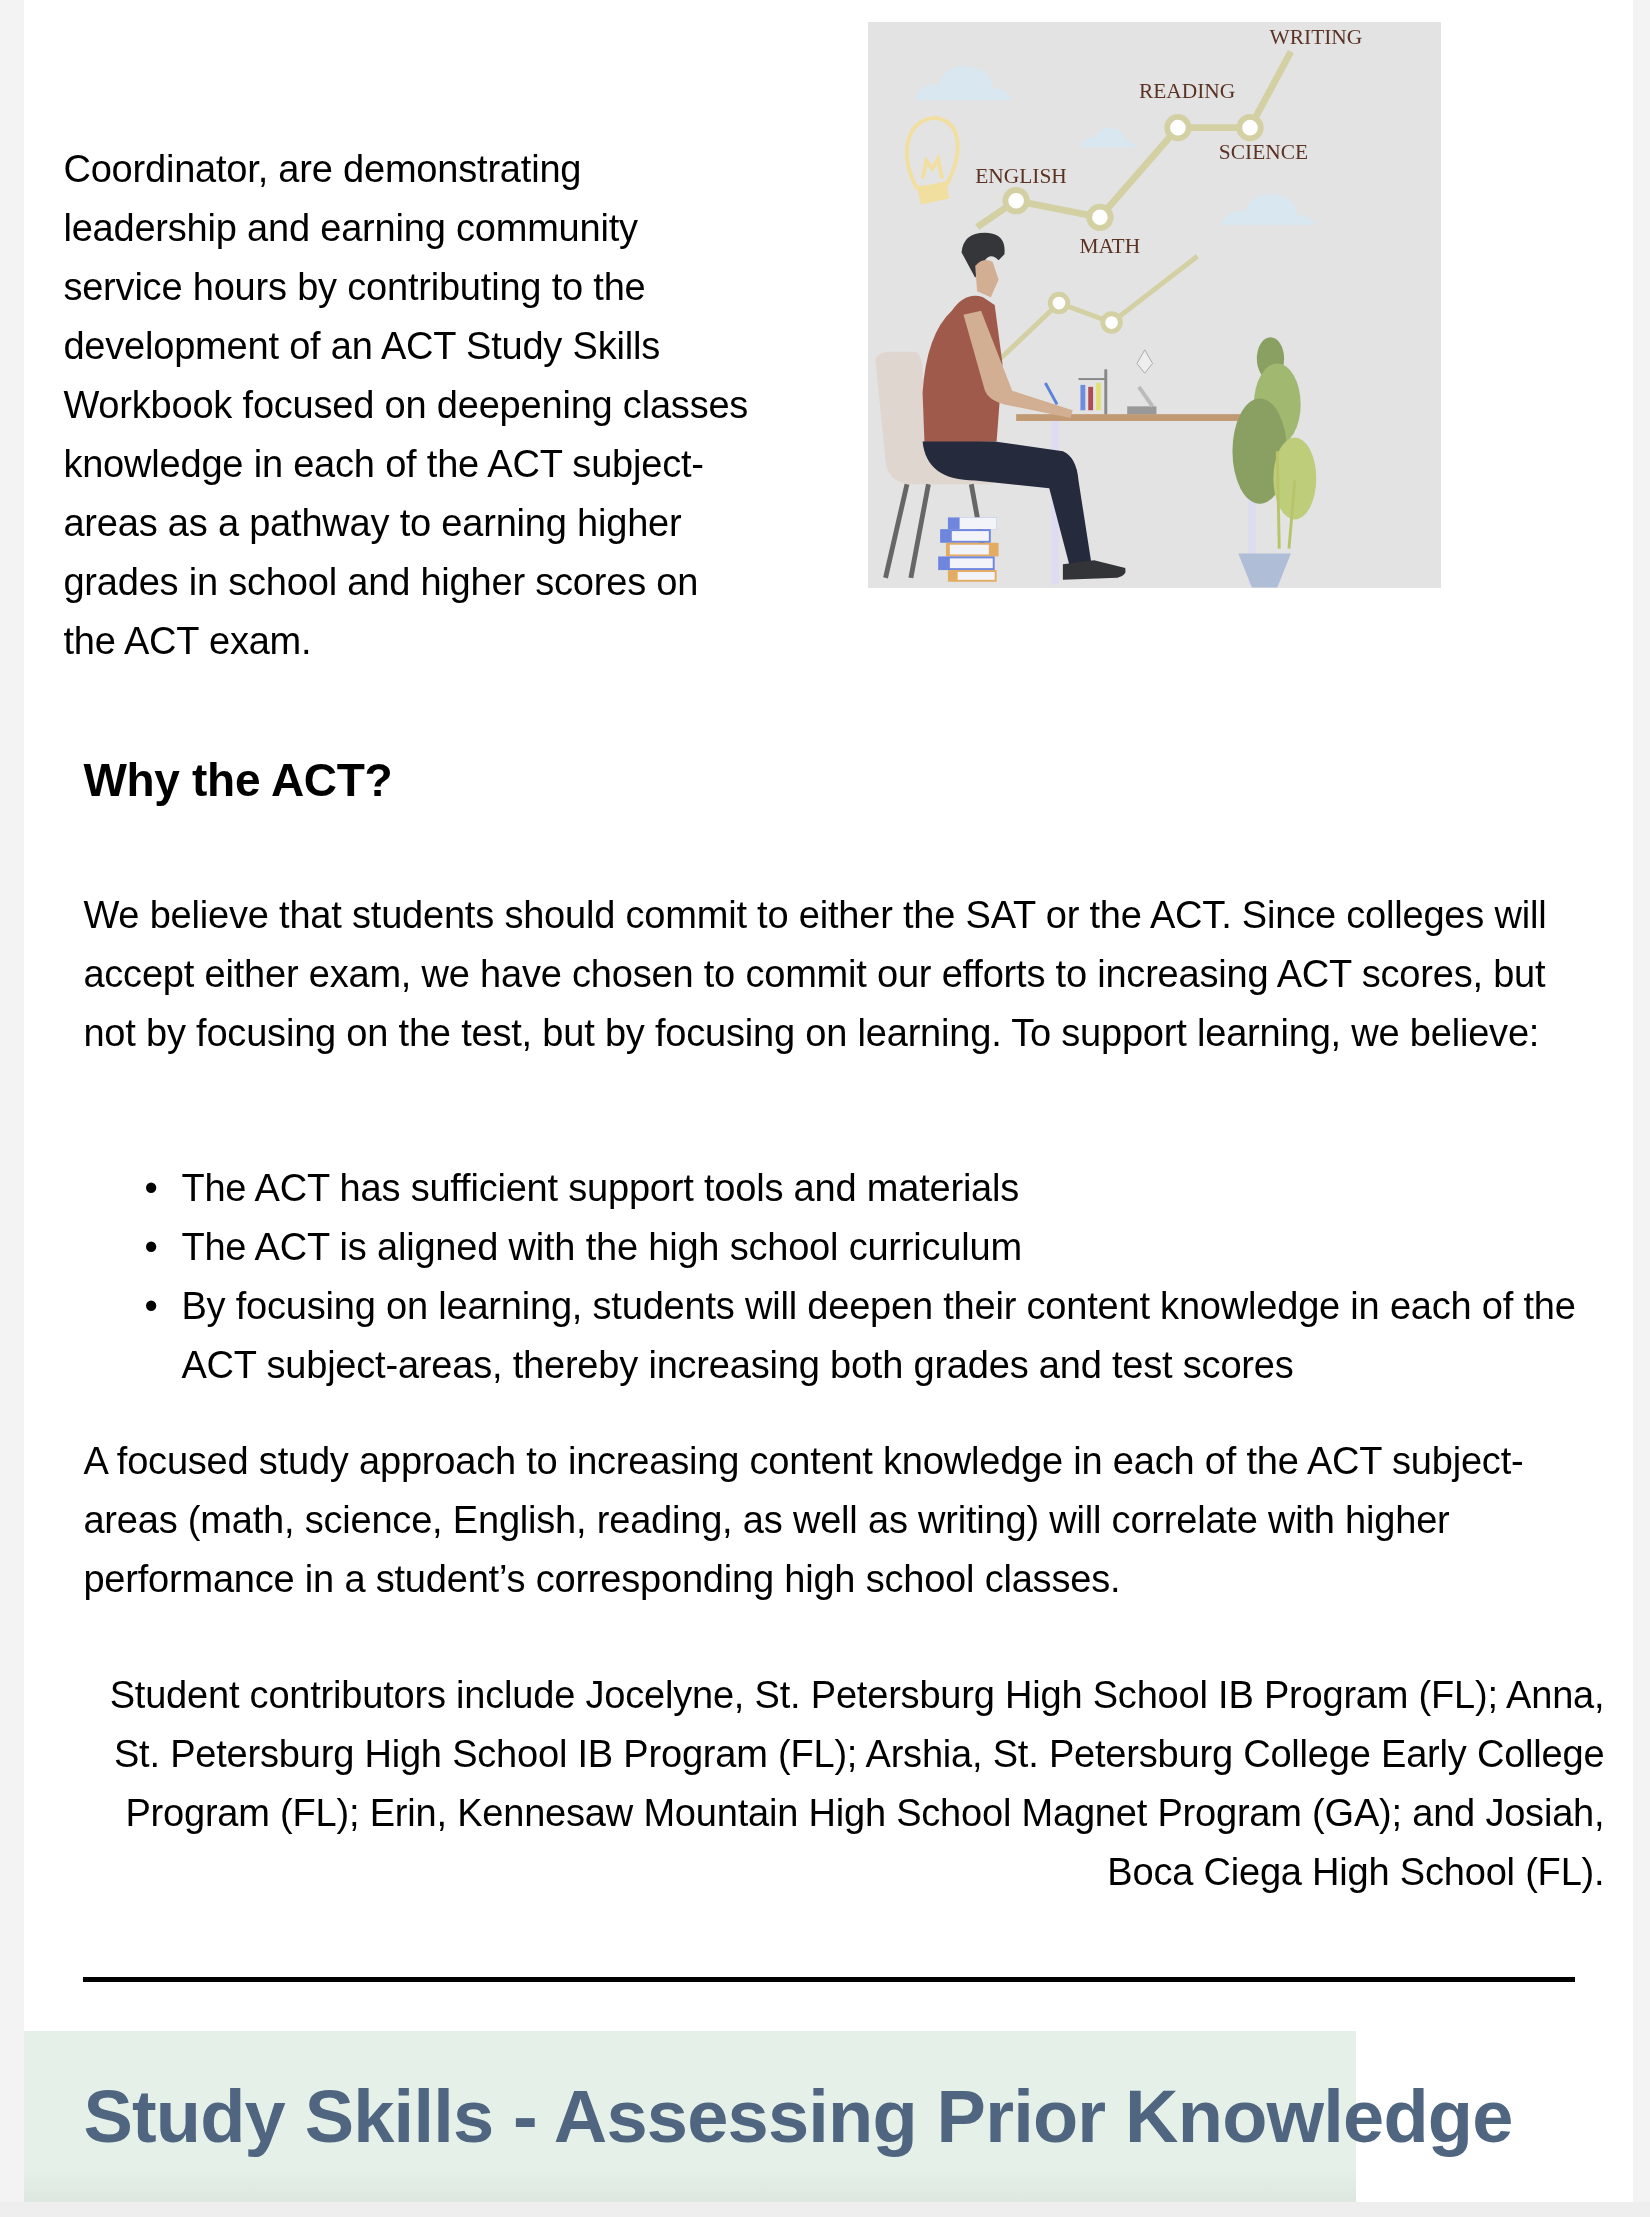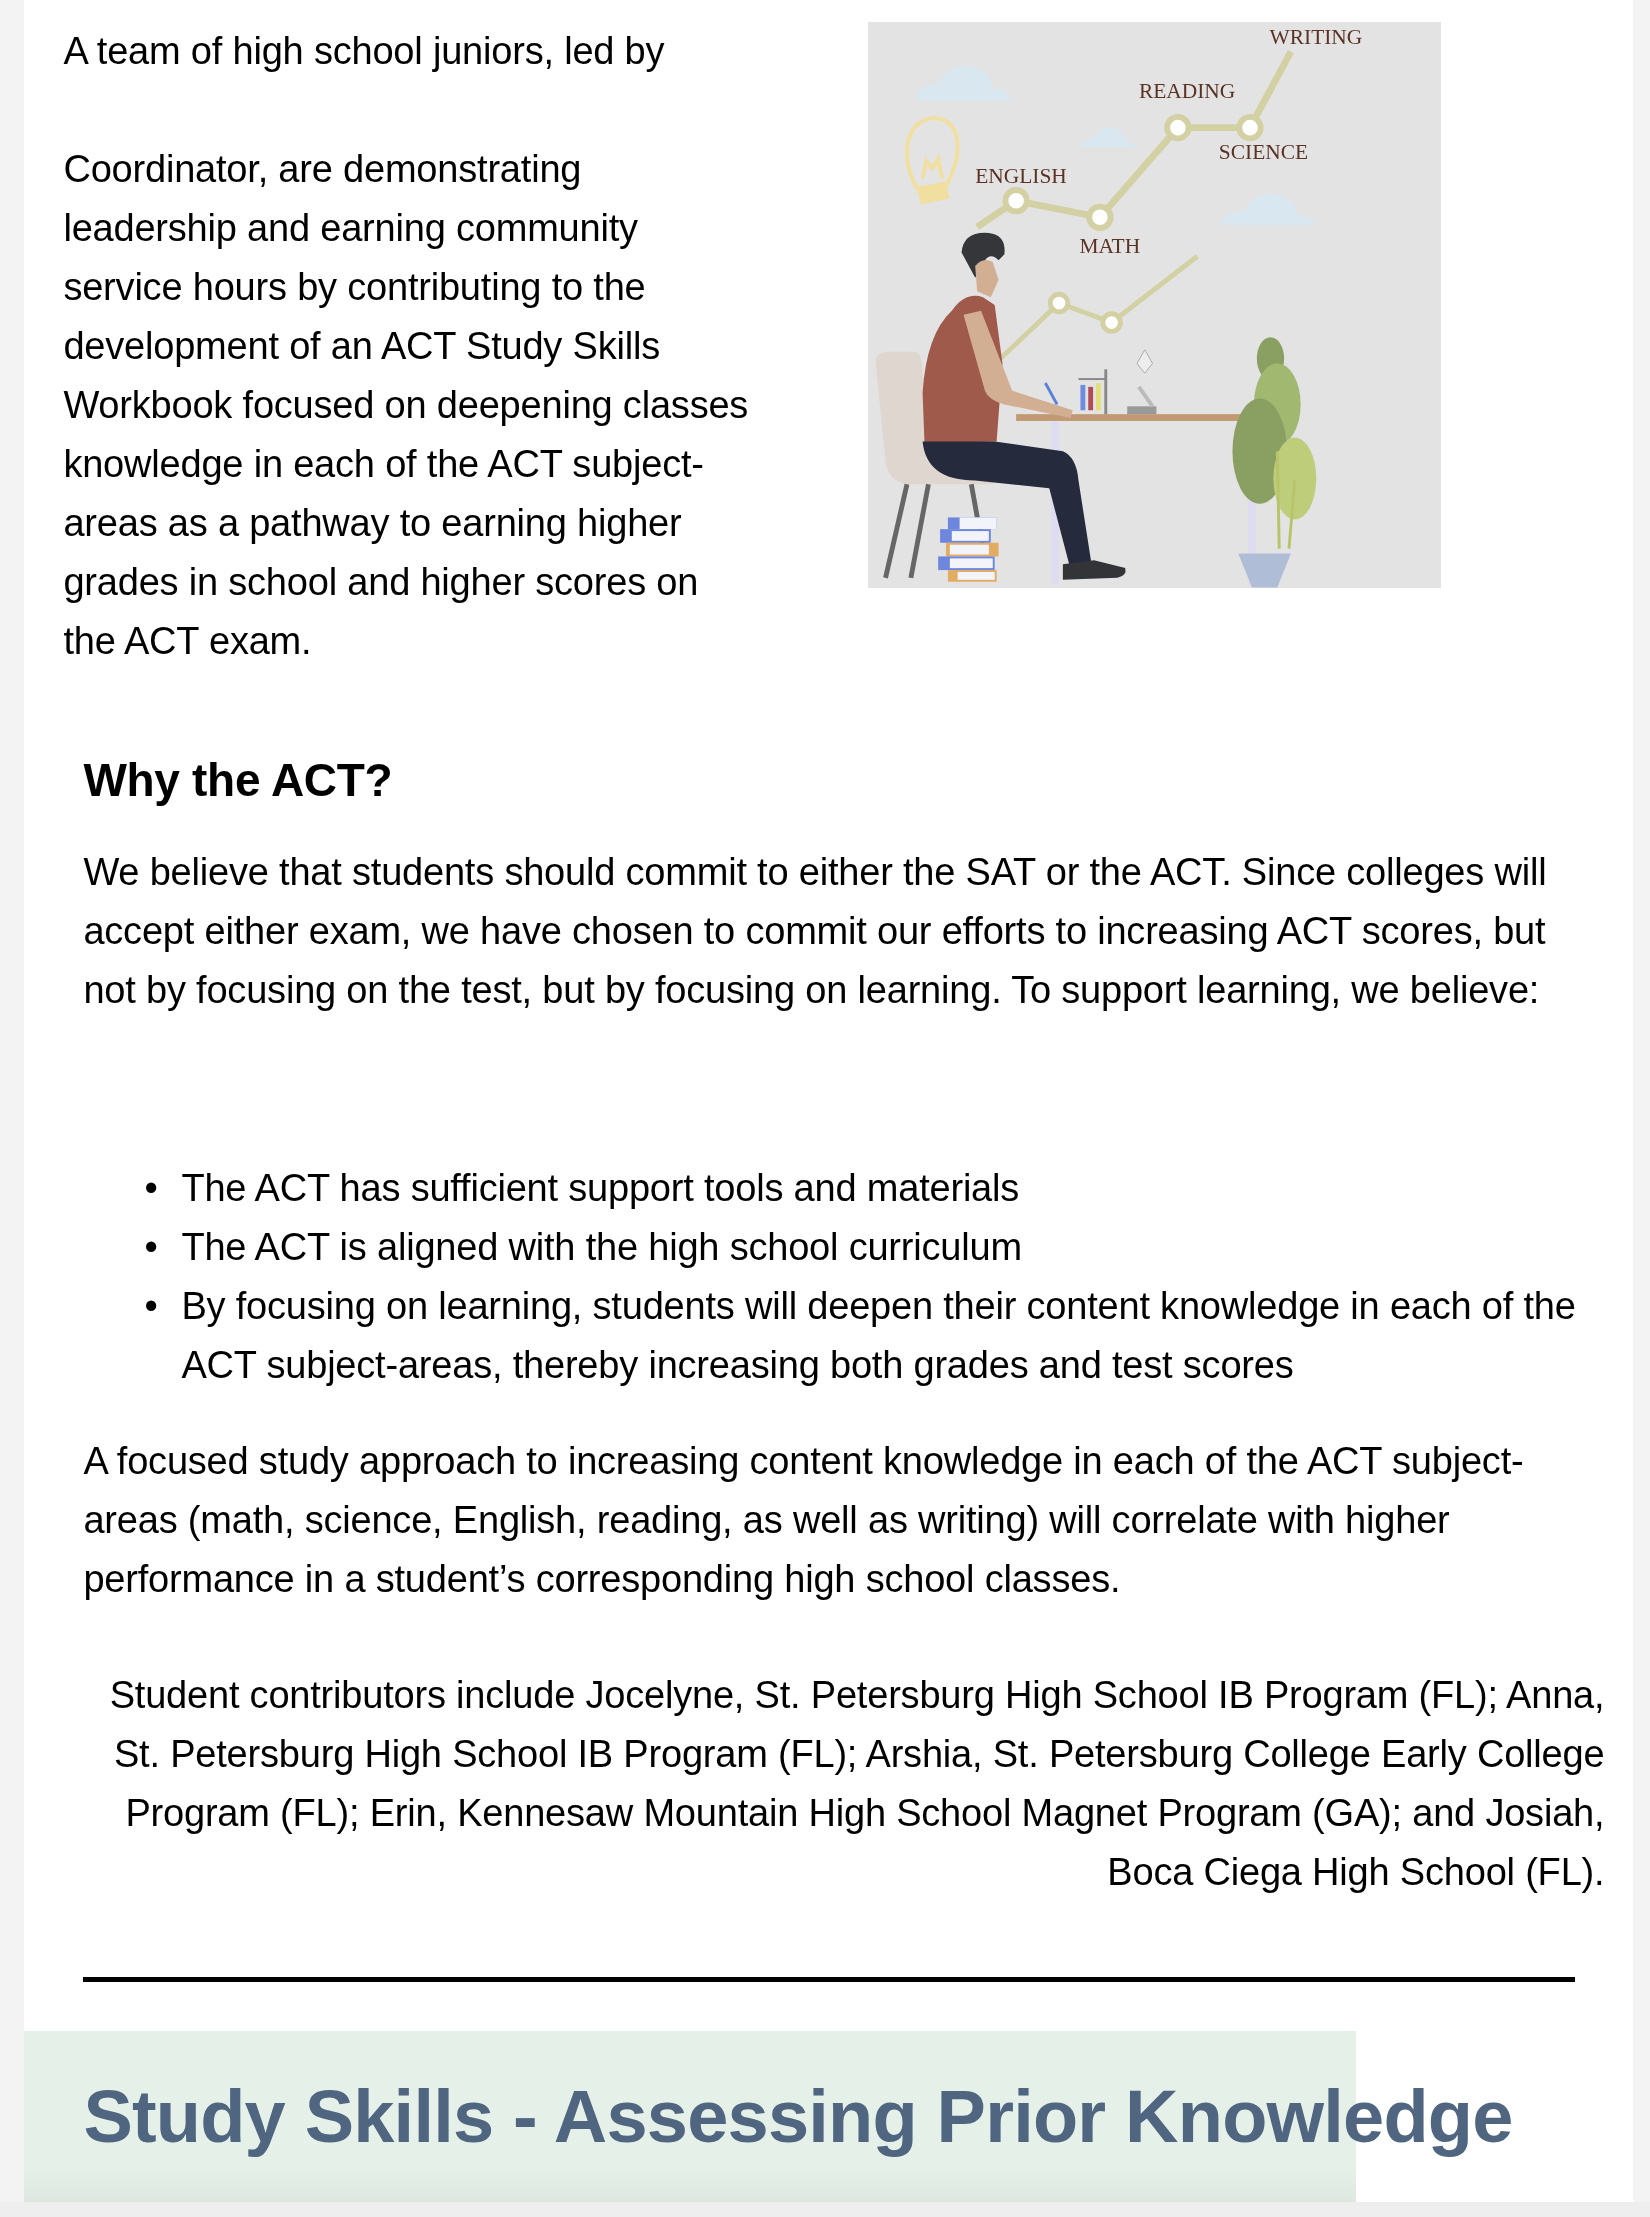--- a/index.html
+++ b/index.html
@@ -28,21 +28,21 @@
     font-family: "Liberation Serif", serif; font-size: 22px; fill: #5a3325;
   }
   .why-heading {
     position: absolute; left: 59px; top: 753px; margin: 0;
     font-size: 46px; font-weight: bold; letter-spacing: -0.3px;
   }
   .body-para {
     position: absolute; left: 59px; width: 1521px; margin: 0;
     font-size: 38px; line-height: 59px; letter-spacing: -0.2px;
   }
-  .para-1 { top: 843px; }
+  .para-1 { top: 886px; }
   .beliefs {
     position: absolute; left: 98px; top: 1159px; width: 1463px; margin: 0; padding: 0 0 0 59px;
     font-size: 38px; line-height: 59px; letter-spacing: -0.2px;
     list-style: none;
   }
   .beliefs li { position: relative; }
   .beliefs li .bullet {
     position: absolute; left: -37px; top: 0;
   }
   .para-2 { top: 1432px; }
@@ -64,21 +64,21 @@
     position: absolute; left: 0; top: 2202px; width: 1650px; height: 15.6px;
     background: #eeeeee;
   }
 </style>
 </head>
 <body>
 
 <div class="page">
 
   <p class="intro-text">
-    <span>A team of high school juniors, led by</span><br>
+    <br>
     <br>
     <span>Coordinator, are demonstrating</span><br>
     <span>leadership and earning community</span><br>
     <span>service hours by contributing to the</span><br>
     <span>development of an ACT Study Skills</span><br>
     <span>Workbook focused on deepening classes</span><br>
     <span>knowledge in each of the ACT subject-</span><br>
     <span>areas as a pathway to earning higher</span><br>
     <span>grades in school and higher scores on</span><br>
     <span>the ACT exam.</span>

